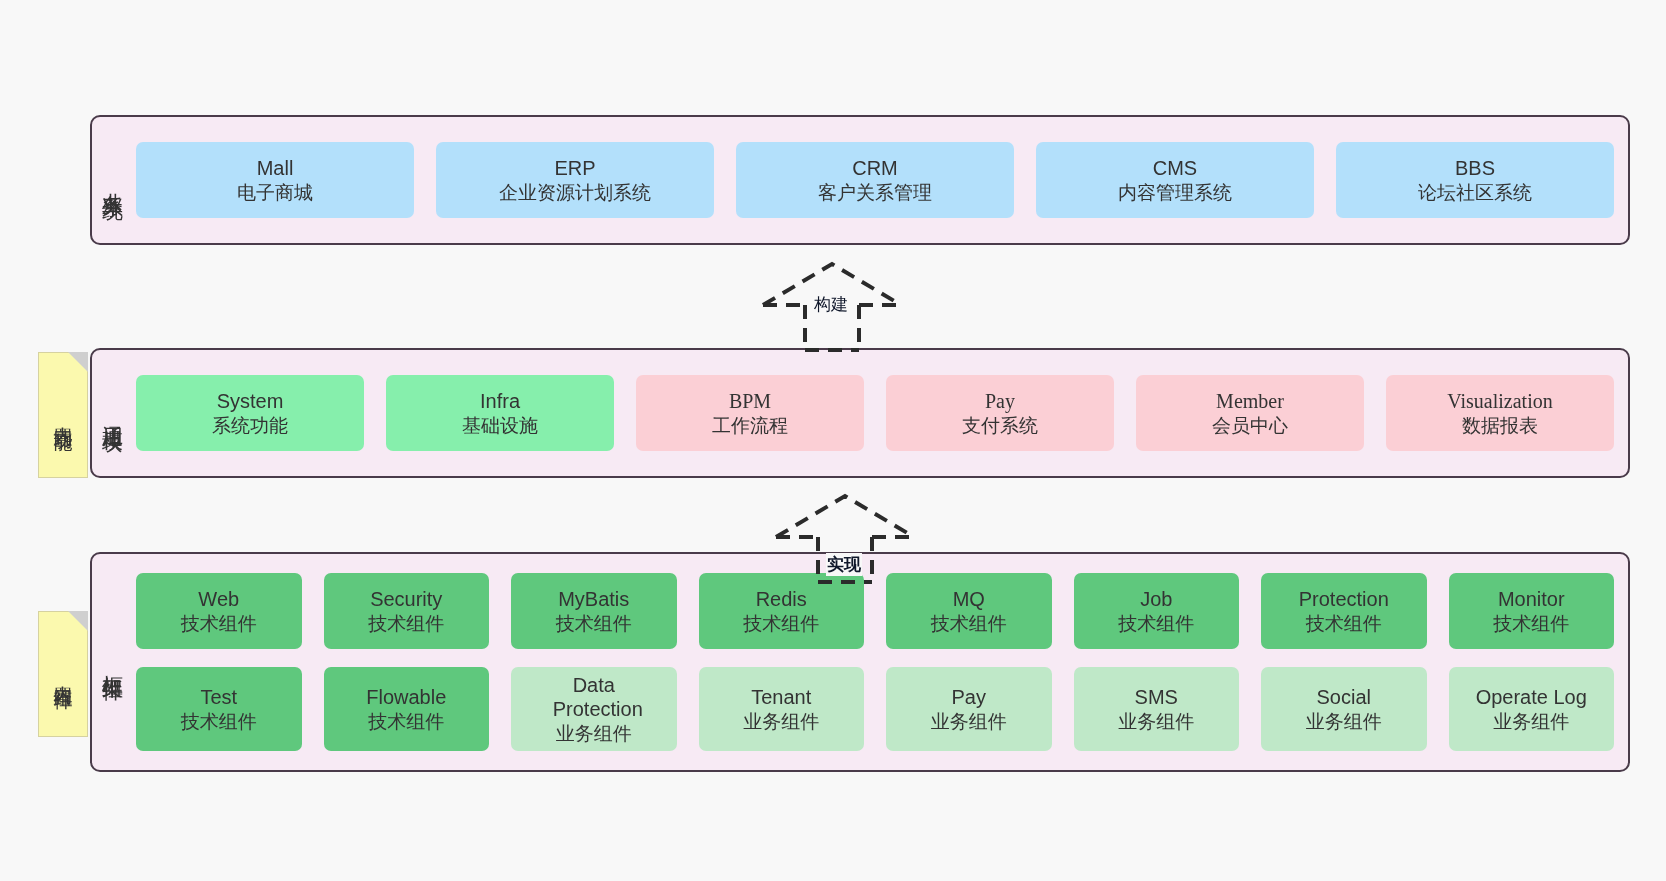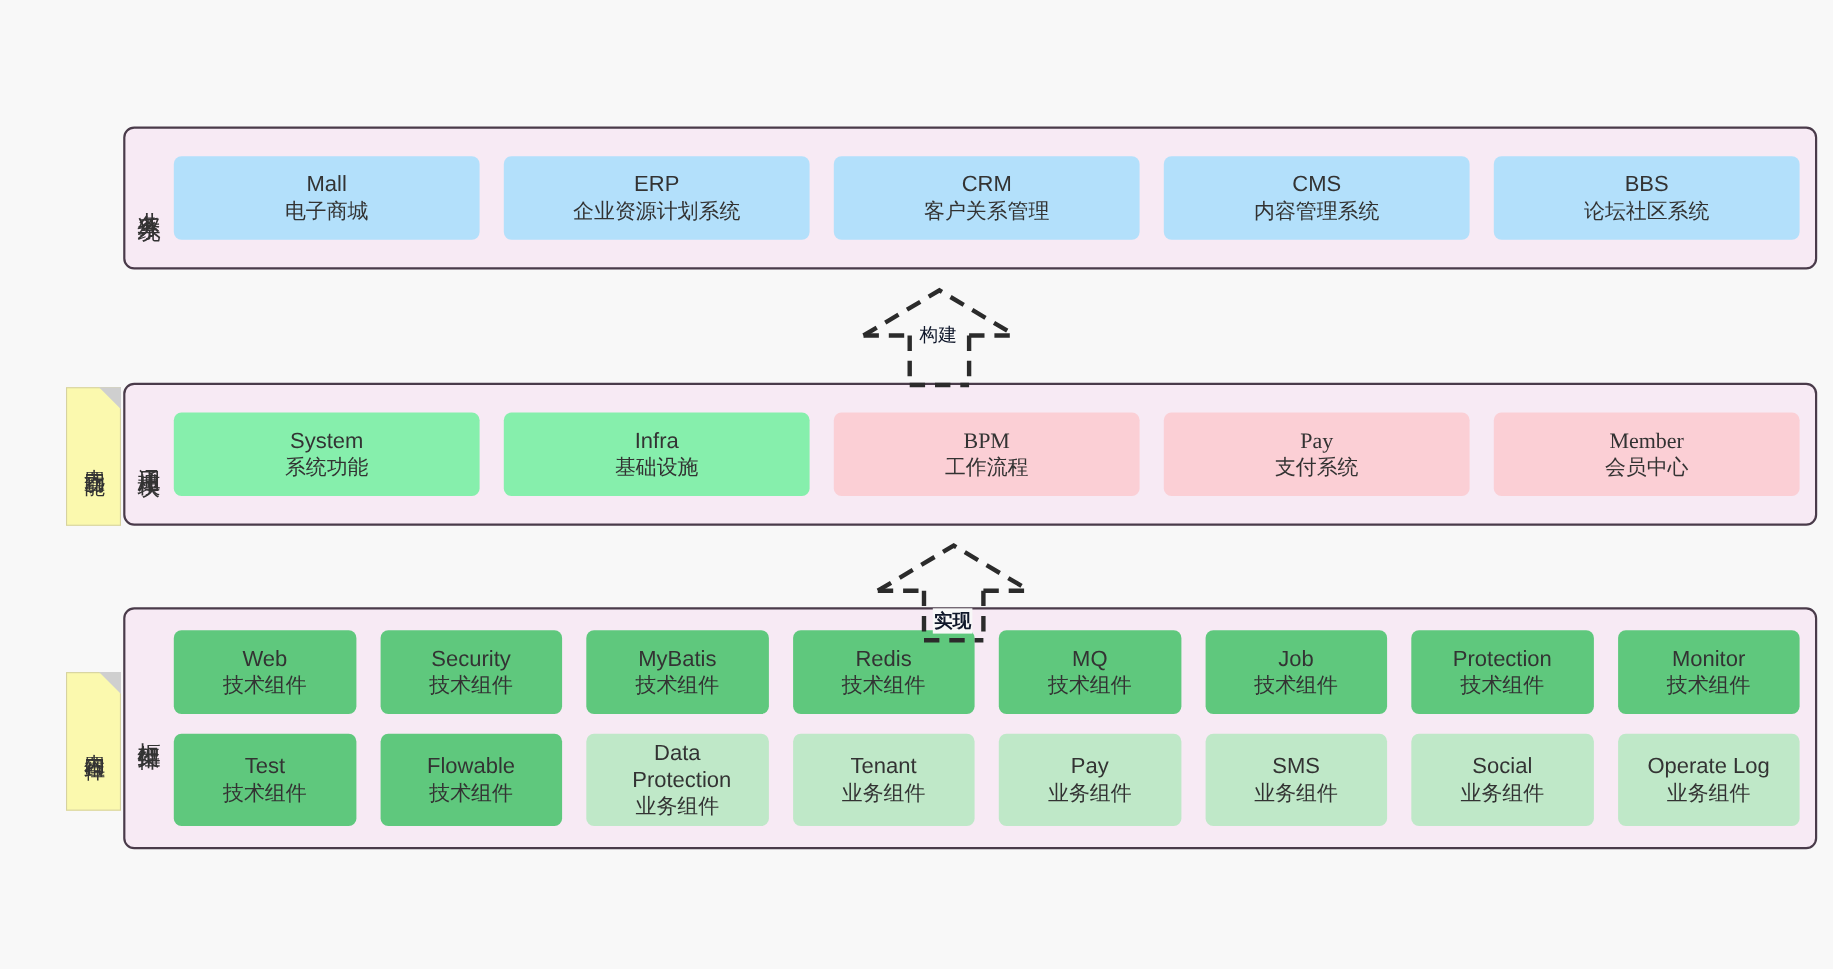--- a/index.html
+++ b/index.html
@@ -14,21 +14,20 @@
     font-family: "Liberation Sans", "DejaVu Sans", sans-serif;
     color: #333333;
     overflow: hidden;
   }
 
   .canvas {
     position: absolute;
     left: 0; top: 0;
     width: 1474px;
     height: 881px;
-    margin-left: 22px;
   }
 
   
   .layer {
     position: absolute;
     box-sizing: border-box;
     background: #f7eaf4;
     border: 2px solid #4a3b4a;
     border-radius: 10px;
     display: flex;
@@ -205,20 +204,24 @@
           <span class="en">BPM</span>
           <span class="cn">工作流程</span>
         </div>
         <div class="cell c-pink">
           <span class="en">Pay</span>
           <span class="cn">支付系统</span>
         </div>
         <div class="cell c-pink">
           <span class="en">Member</span>
           <span class="cn">会员中心</span>
+        </div>
+        <div class="cell c-pink">
+          <span class="en">Visualization</span>
+          <span class="cn">数据报表</span>
         </div>
       </div>
     </div>
   </div>
 
   <svg class="arrow" style="left:768px; top:490px; width:155px; height:95px;" viewBox="0 0 155 95">
     <polyline points="8,47 77,6 146,47" fill="none" stroke="#2b2b2b" stroke-width="4" stroke-dasharray="14,9" stroke-linecap="butt"></polyline>
     <polyline points="8,47 50,47" fill="none" stroke="#2b2b2b" stroke-width="4" stroke-dasharray="14,9"></polyline>
     <polyline points="104,47 146,47" fill="none" stroke="#2b2b2b" stroke-width="4" stroke-dasharray="14,9"></polyline>
     <polyline points="50,47 50,92" fill="none" stroke="#2b2b2b" stroke-width="4" stroke-dasharray="14,9"></polyline>

